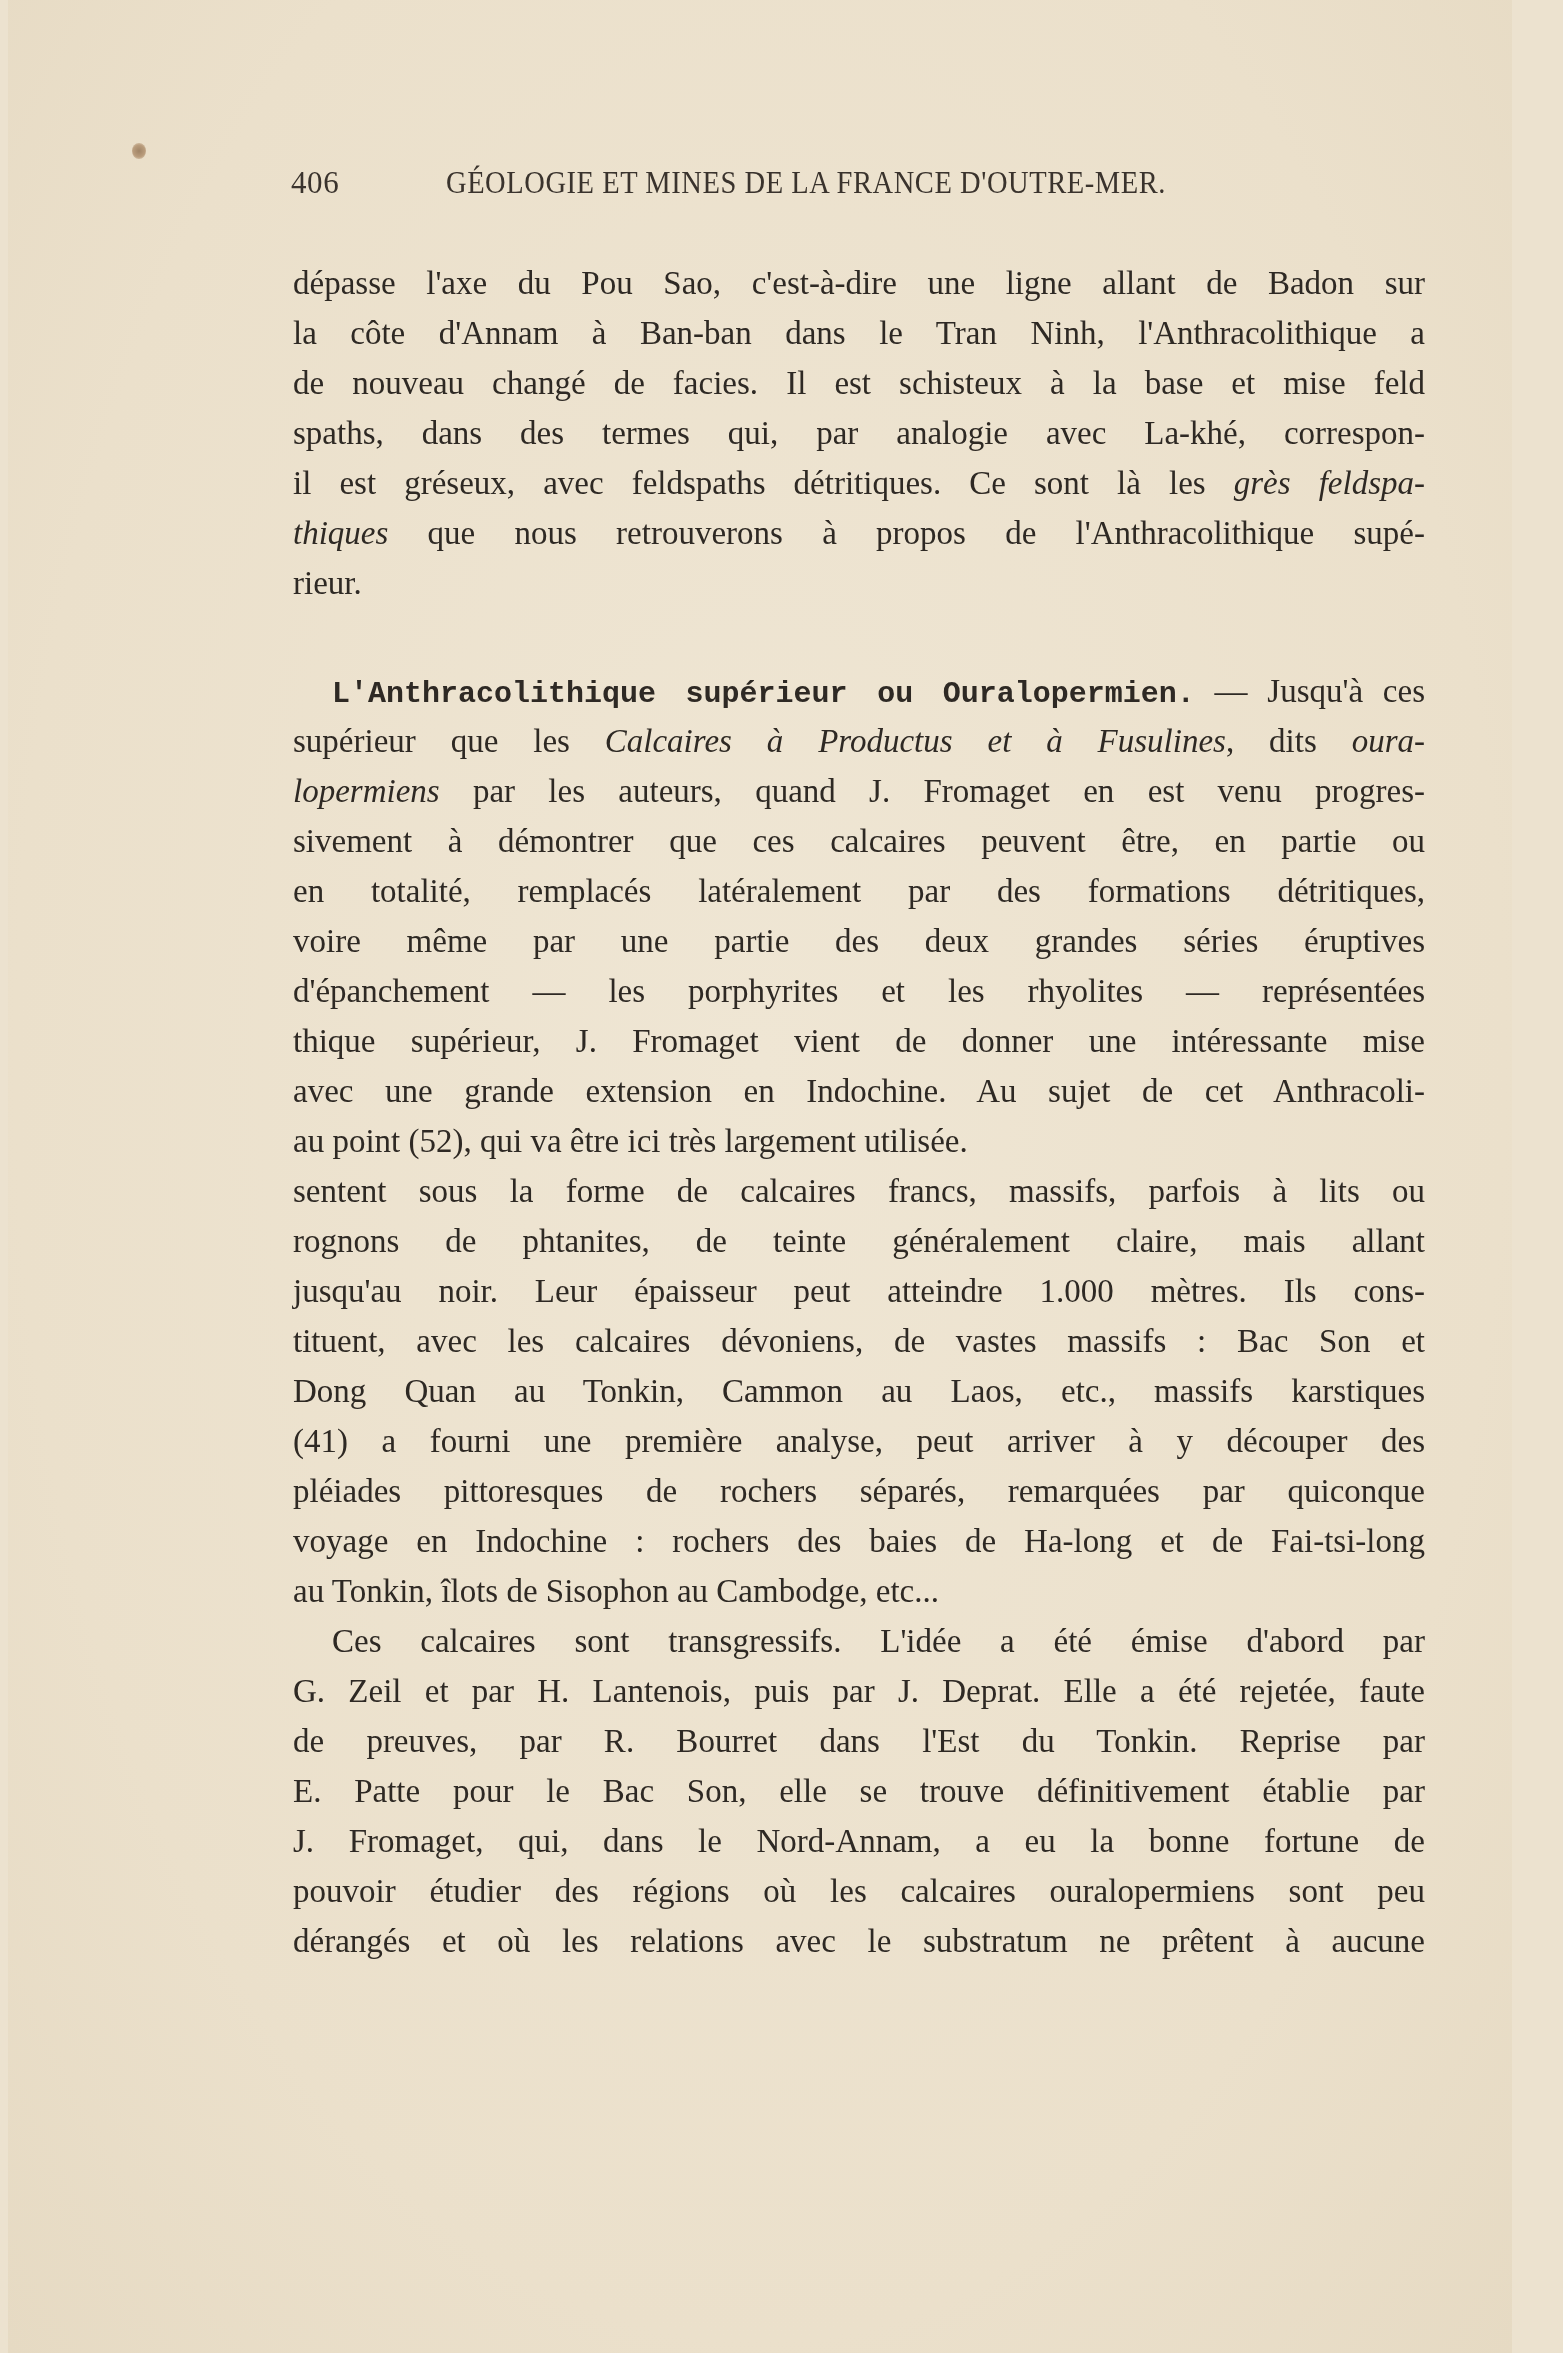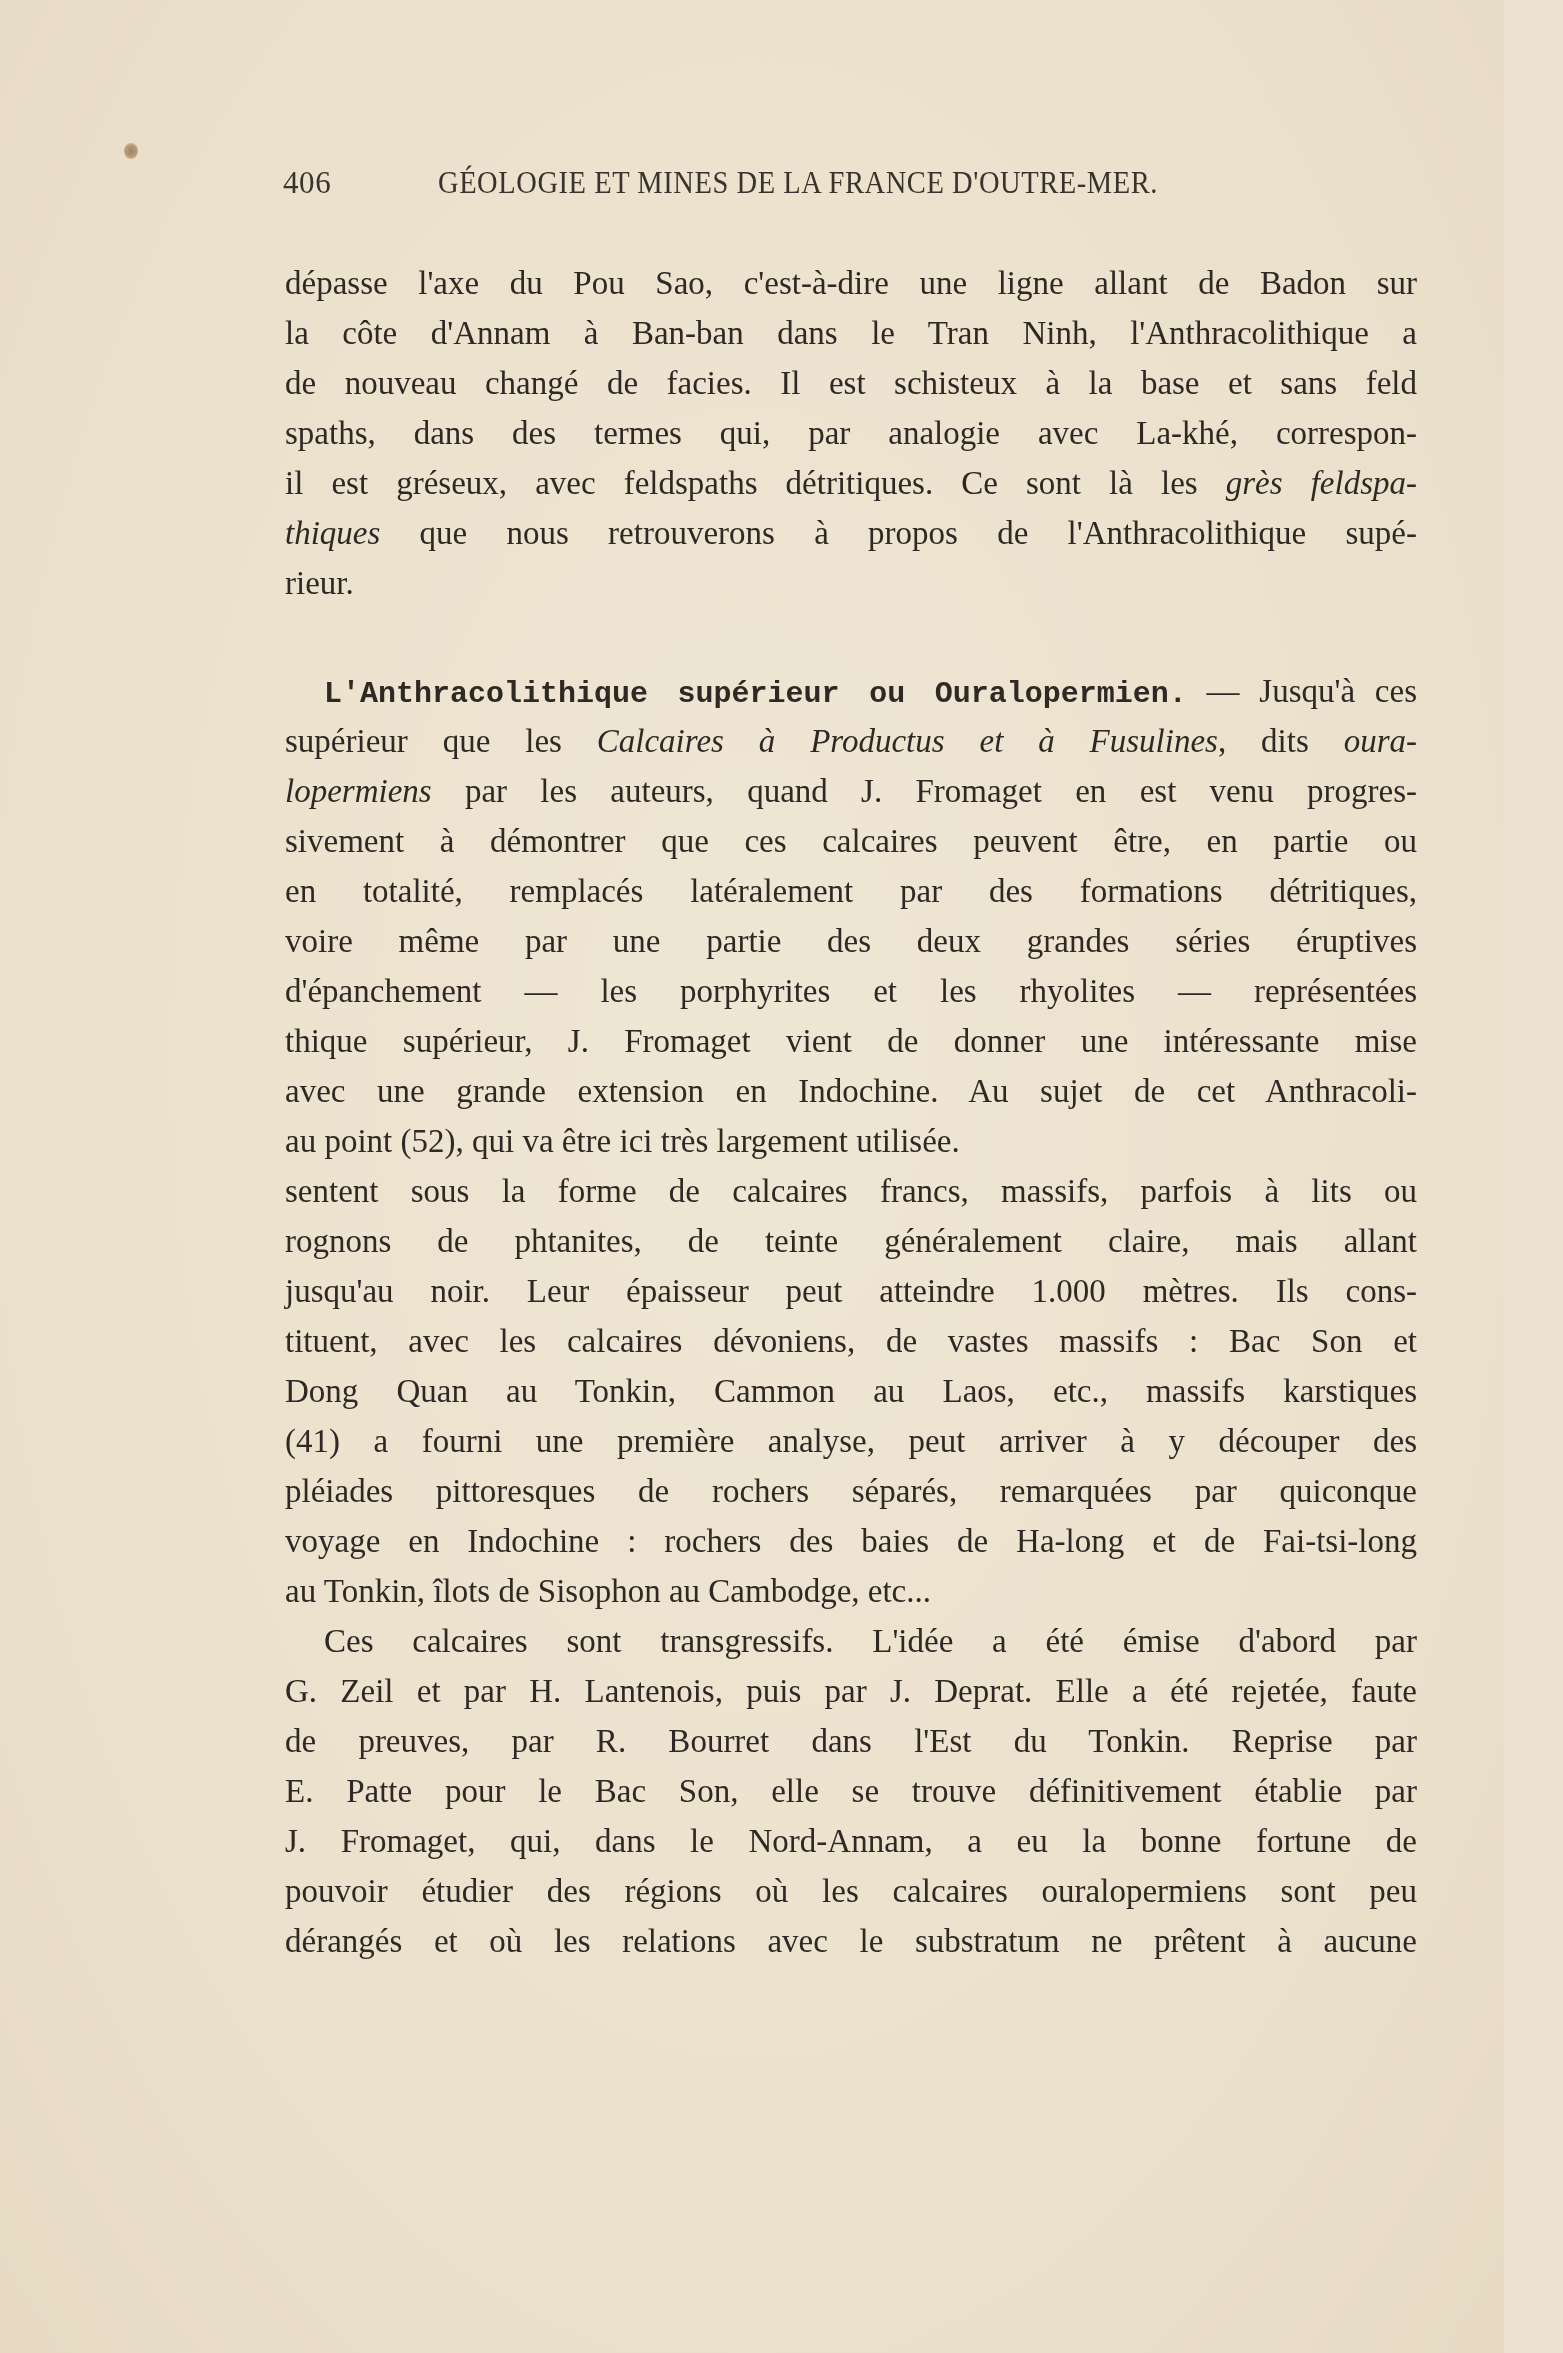--- a/index.html
+++ b/index.html
@@ -10,21 +10,21 @@
     width: 1564px;
     height: 2354px;
     position: relative;
     overflow: hidden;
     background: #ece2cf;
     font-family: "Liberation Serif", "DejaVu Serif", serif;
     color: #2b2622;
   }
   .page {
     position: absolute;
-    left: 0; top: 0;
+    left: 8px; top: 0;
     width: 1504px;
     height: 2354px;
     background:
       linear-gradient(to right, rgba(0,0,0,0) 0px, rgba(0,0,0,0) 1526px, rgba(150,120,80,0.18) 1551px, rgba(120,95,60,0.28) 1564px),
       radial-gradient(ellipse at 50% 45%, #efe6d4 0%, #ebe0cb 70%, #e6dac3 100%);
   }
   .stain {
     position: absolute;
     left: 124px;
     top: 143px;
@@ -101,21 +101,21 @@
   <div class="running-head">
     <span class="folio">406</span>
     <span class="title">GÉOLOGIE ET MINES DE LA FRANCE D'OUTRE-MER.</span>
   </div>
 
   <div class="body-text">
 
     <div>
       <span class="line"><span>dépasse l'axe du Pou Sao, c'est-à-dire une ligne allant de Badon sur</span></span>
       <span class="line"><span>la côte d'Annam à Ban-ban dans le Tran Ninh, l'Anthracolithique a</span></span>
-      <span class="line"><span>de nouveau changé de facies. Il est schisteux à la base et sans feld</span></span>
+      <span class="line"><span>de nouveau changé de facies. Il est schisteux à la base et mise feld</span></span>
       <span class="line"><span>spaths, dans des termes qui, par analogie avec La-khé, correspon-</span></span>
       <span class="line"><span>il est gréseux, avec feldspaths détritiques. Ce sont là les </span><span class="it">grès feldspa-</span></span>
       <span class="line"><span class="it">thiques</span><span> que nous retrouverons à propos de l'Anthracolithique supé-</span></span>
       <span class="line last"><span>rieur.</span></span>
     </div>
 
     <span class="gap"></span>
 
     <div>
       <span class="line indent"><span class="hd">L'Anthracolithique supérieur ou Ouralopermien.</span><span> — Jusqu'à ces</span></span>

